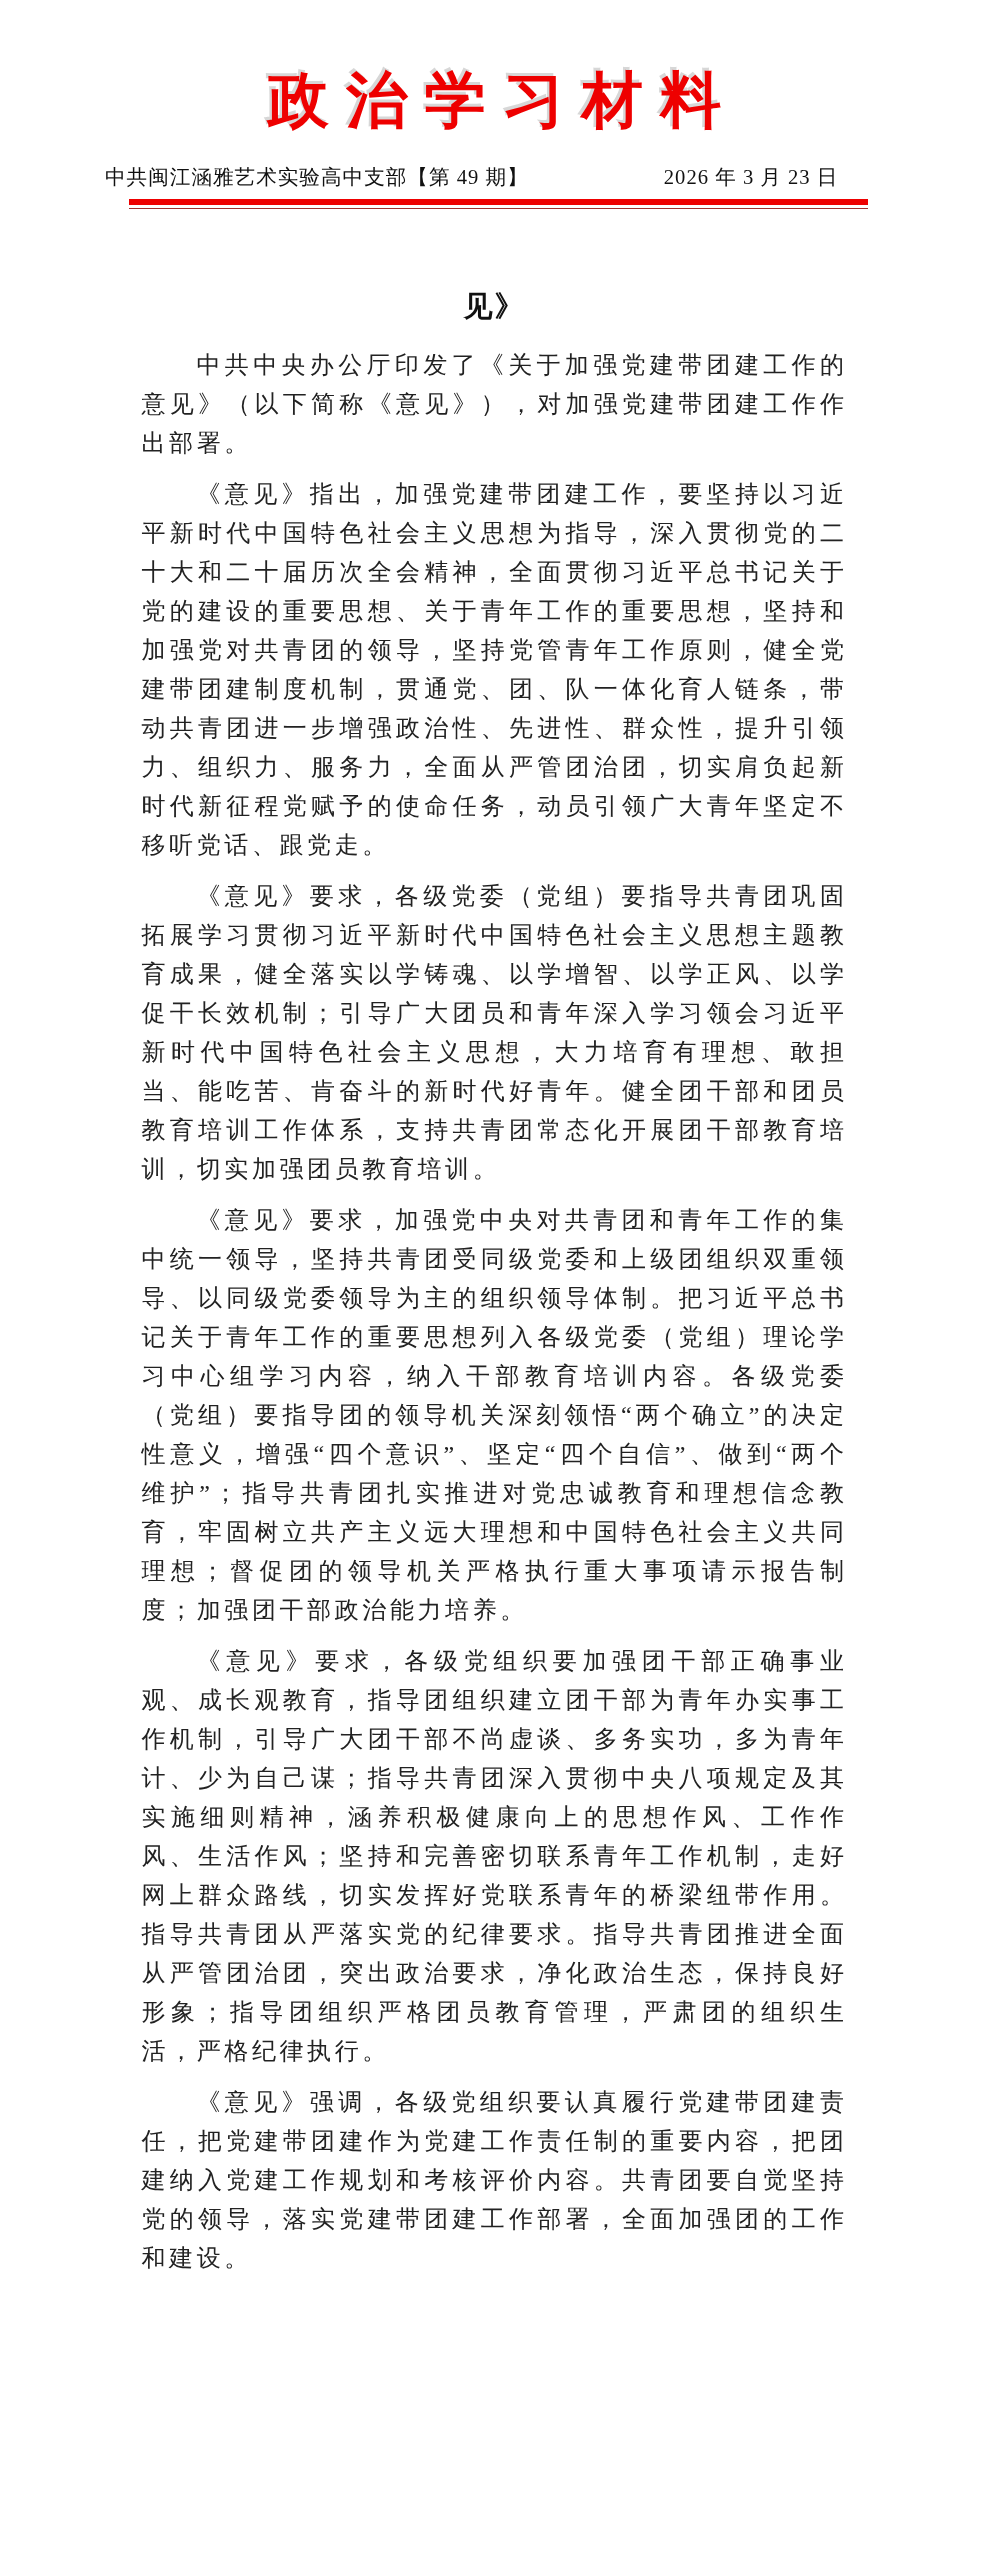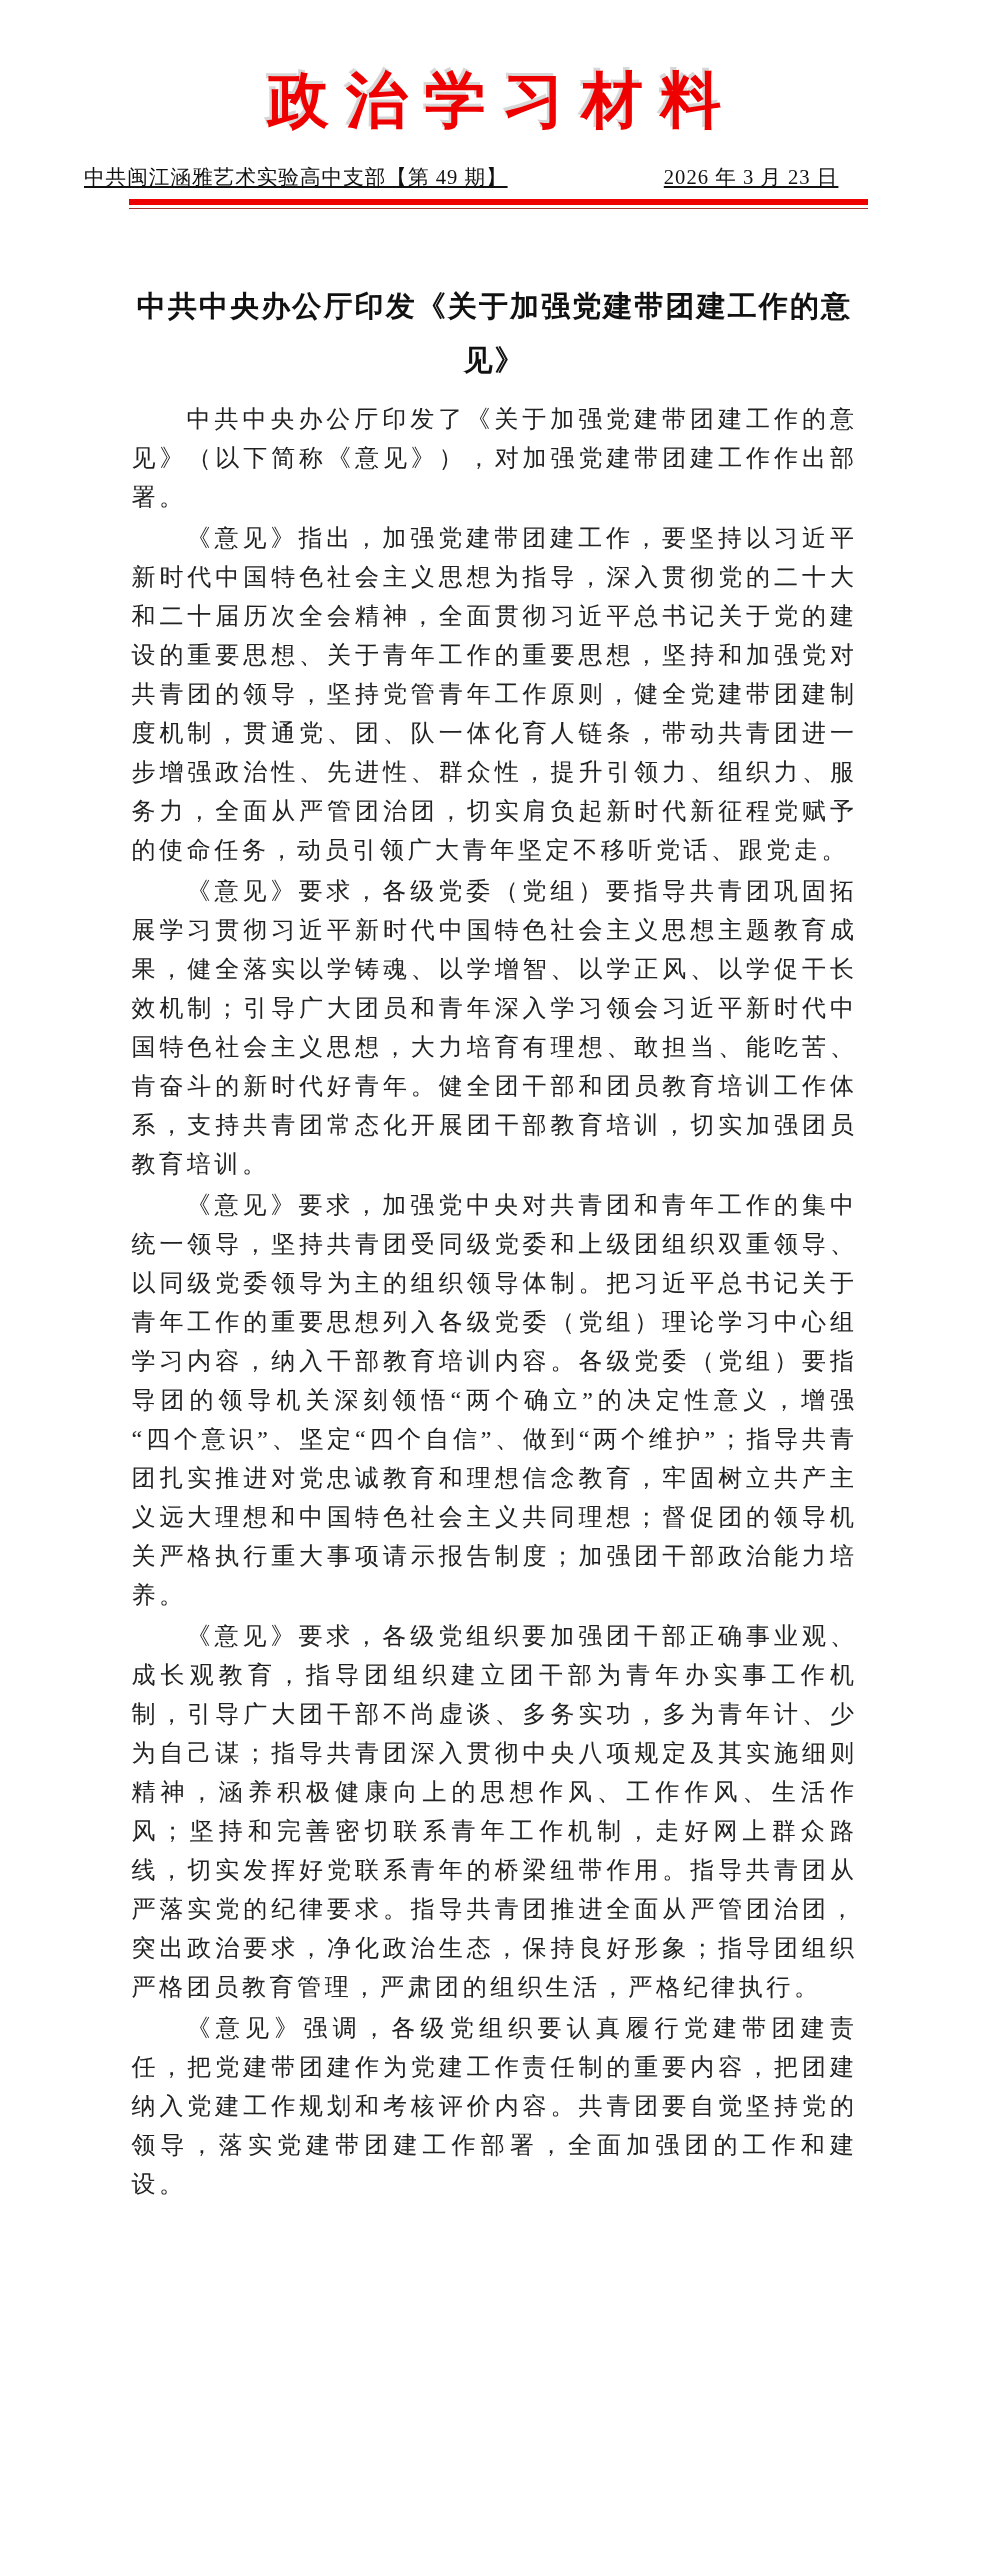--- a/index.html
+++ b/index.html
@@ -28,24 +28,23 @@
     letter-spacing: 17.5px;
     text-indent: 17.5px;
     line-height: 1.2;
     text-shadow: -2.6px -2.6px 0 rgba(140,140,140,0.35);
     white-space: nowrap;
   }
   .masthead-row {
     display: flex;
     justify-content: space-between;
     align-items: baseline;
-    margin: 26px 129px 0 84px;
+    margin: 26px 129px 0 105px;
     font-size: 20.6px;
     color: var(--heading-text, #111111);
-    text-decoration: underline;
   }
   .masthead-issuer {
     letter-spacing: 1px;
   }
   .masthead-date {
     padding-right: 21.6px;
     letter-spacing: 1px;
   }
   .divider {
     margin: 8.2px 0 0 129px;
@@ -68,21 +67,21 @@
     font-weight: bold;
     color: var(--heading-text, #111111);
     letter-spacing: 2.1px;
     line-height: 54px;
   }
   .article-body {
     margin: 13px auto 0;
     width: 730px;
   }
   .article-body p {
-    margin: 2px;
+    margin: 12px;
     font-size: 24px;
     line-height: 39px;
     color: var(--body-text, #222222);
     text-align: justify;
     text-justify: inter-ideograph;
     letter-spacing: 3.6px;
     text-indent: 55px;
   }
 </style>
 </head>
@@ -96,21 +95,20 @@
     <span class="masthead-issuer">中共闽江涵雅艺术实验高中支部【第 49 期】</span>
     <span class="masthead-date">2026 年 3 月 23 日</span>
   </div>
 
   <div class="divider">
     <div class="divider-thick"></div>
     <div class="divider-thin"></div>
   </div>
 
   <div class="article-heading">
-    <div>中共中央办公厅印发《关于加强党建带团建工作的意</div>
     <div>见》</div>
   </div>
 
   <div class="article-body">
     <p>中共中央办公厅印发了《关于加强党建带团建工作的意见》（以下简称《意见》），对加强党建带团建工作作出部署。</p>
     <p>《意见》指出，加强党建带团建工作，要坚持以习近平新时代中国特色社会主义思想为指导，深入贯彻党的二十大和二十届历次全会精神，全面贯彻习近平总书记关于党的建设的重要思想、关于青年工作的重要思想，坚持和加强党对共青团的领导，坚持党管青年工作原则，健全党建带团建制度机制，贯通党、团、队一体化育人链条，带动共青团进一步增强政治性、先进性、群众性，提升引领力、组织力、服务力，全面从严管团治团，切实肩负起新时代新征程党赋予的使命任务，动员引领广大青年坚定不移听党话、跟党走。</p>
     <p>《意见》要求，各级党委（党组）要指导共青团巩固拓展学习贯彻习近平新时代中国特色社会主义思想主题教育成果，健全落实以学铸魂、以学增智、以学正风、以学促干长效机制；引导广大团员和青年深入学习领会习近平新时代中国特色社会主义思想，大力培育有理想、敢担当、能吃苦、肯奋斗的新时代好青年。健全团干部和团员教育培训工作体系，支持共青团常态化开展团干部教育培训，切实加强团员教育培训。</p>
     <p>《意见》要求，加强党中央对共青团和青年工作的集中统一领导，坚持共青团受同级党委和上级团组织双重领导、以同级党委领导为主的组织领导体制。把习近平总书记关于青年工作的重要思想列入各级党委（党组）理论学习中心组学习内容，纳入干部教育培训内容。各级党委（党组）要指导团的领导机关深刻领悟“两个确立”的决定性意义，增强“四个意识”、坚定“四个自信”、做到“两个维护”；指导共青团扎实推进对党忠诚教育和理想信念教育，牢固树立共产主义远大理想和中国特色社会主义共同理想；督促团的领导机关严格执行重大事项请示报告制度；加强团干部政治能力培养。</p>
     <p>《意见》要求，各级党组织要加强团干部正确事业观、成长观教育，指导团组织建立团干部为青年办实事工作机制，引导广大团干部不尚虚谈、多务实功，多为青年计、少为自己谋；指导共青团深入贯彻中央八项规定及其实施细则精神，涵养积极健康向上的思想作风、工作作风、生活作风；坚持和完善密切联系青年工作机制，走好网上群众路线，切实发挥好党联系青年的桥梁纽带作用。指导共青团从严落实党的纪律要求。指导共青团推进全面从严管团治团，突出政治要求，净化政治生态，保持良好形象；指导团组织严格团员教育管理，严肃团的组织生活，严格纪律执行。</p>
     <p>《意见》强调，各级党组织要认真履行党建带团建责任，把党建带团建作为党建工作责任制的重要内容，把团建纳入党建工作规划和考核评价内容。共青团要自觉坚持党的领导，落实党建带团建工作部署，全面加强团的工作和建设。</p>

